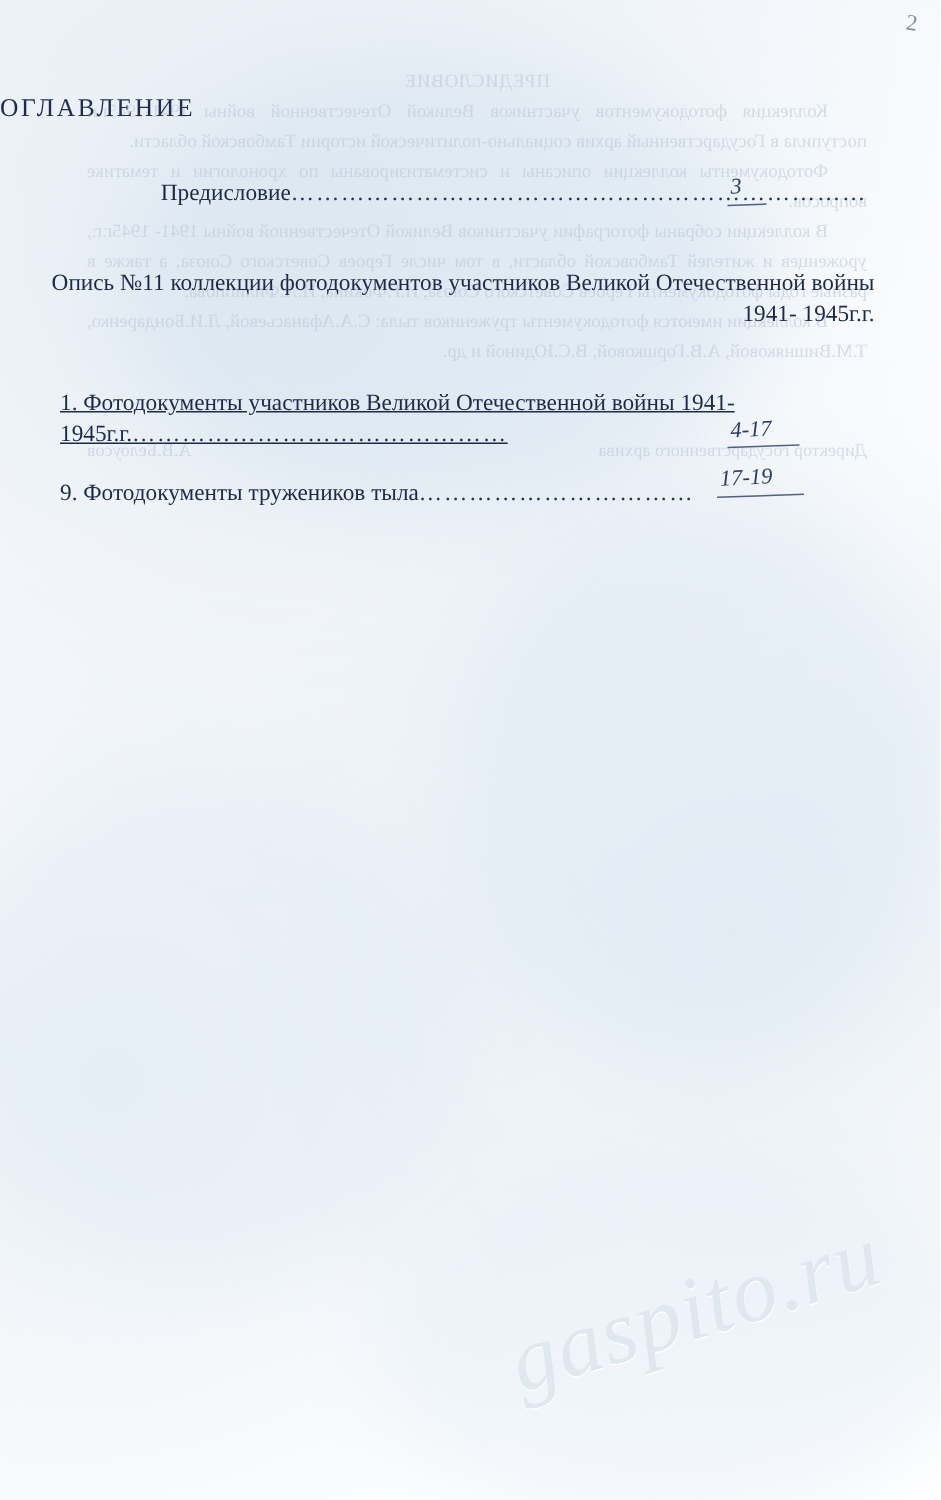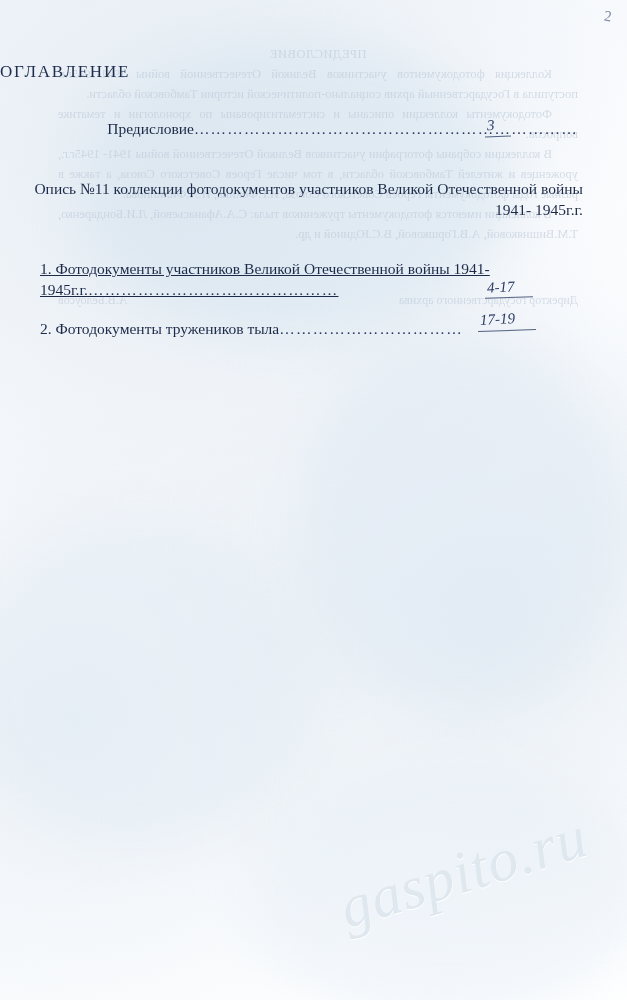--- a/index.html
+++ b/index.html
@@ -203,21 +203,21 @@
 
     <div class="entry row-opis">
       <span>Опись №11 коллекции фотодокументов участников Великой Отечественной войны 1941- 1945г.г.</span>
     </div>
 
     <div class="entry row-sub1">
       <span>1. Фотодокументы участников Великой Отечественной войны 1941-1945г.г.</span><span class="dots">………………………………………</span>
     </div>
 
     <div class="entry row-sub2">
-      <span>2. Фотодокументы тружеников тыла</span><span class="dots">……………………………</span>
+      <span>9. Фотодокументы тружеников тыла</span><span class="dots">……………………………</span>
     </div>
 
     <div class="pagenum p1">3</div>
     <div class="pen-line" style="left:485px; top:136px; width:26px;"></div>
 
     <div class="pagenum p2">4-17</div>
     <div class="pen-line" style="left:485px; top:297px; width:48px;"></div>
 
     <div class="pagenum p3">17-19</div>
     <div class="pen-line" style="left:478px; top:330px; width:58px;"></div>

